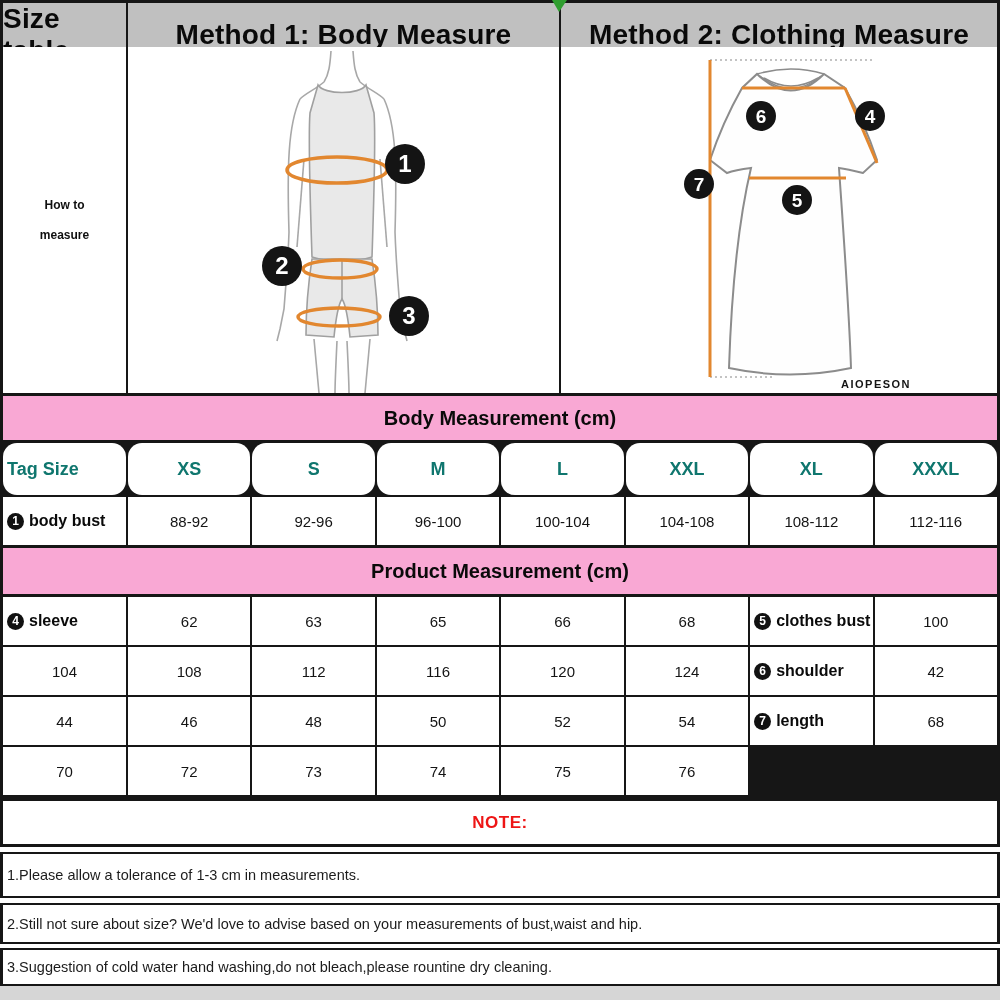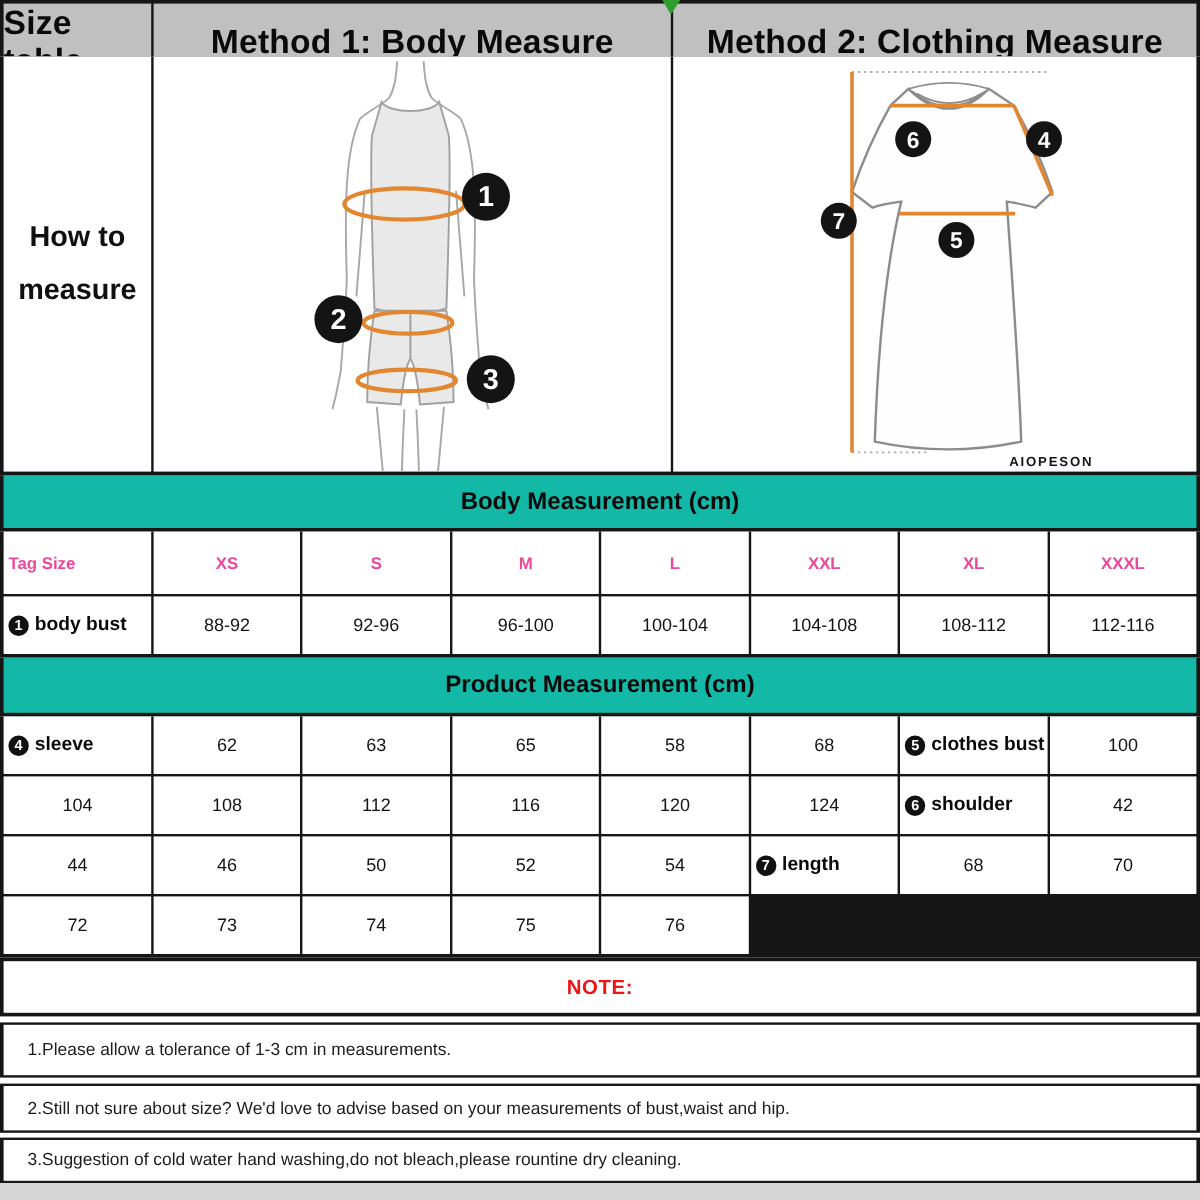--- a/index.html
+++ b/index.html
@@ -8,44 +8,44 @@
     font-family:"Liberation Sans", sans-serif; color:#101010; overflow:hidden;
   }
   .sec { position:absolute; left:0; width:1000px; background:#161616; box-sizing:border-box; }
   .grid3 { display:grid; grid-template-columns:123px 431px 436px; gap:2px; padding:0 3px 3px 3px; }
   #top-header { top:0; height:47px; padding-top:3px; }
   #illus-row  { top:47px; height:349px; }
   .hcell { background:#c0c0c0; display:flex; align-items:center; justify-content:center;
            font-weight:bold; font-size:28px; color:#0a0a0a; letter-spacing:0.2px; }
   .icell { background:#ffffff; position:relative; overflow:hidden; }
   .htm   { display:flex; flex-direction:column; align-items:center; justify-content:center;
-           gap:16px; font-weight:bold; font-size:24px; }
+           gap:16px; font-weight:bold; font-size:12px; }
   .band  { padding:0 3px 3px 3px; }
   #note-band { padding:3px; }
-  .band-inner { height:100%; background:#14b8a6; display:flex; align-items:center; justify-content:center;
+  .band-inner { height:100%; background:#f9a8d4; display:flex; align-items:center; justify-content:center;
                 font-weight:bold; font-size:20px; color:#0a0a0a; }
   #bm-band { top:396px; height:47px; }
   #pm-band { top:548px; height:49px; }
   #note-band { top:798px; height:49px; }
   .note-band-inner { background:#ffffff; }
   .note-title { color:#ee1515; font-weight:bold; font-size:17px; letter-spacing:0.5px; }
   .tbl { display:grid; gap:2px; padding:0 3px 3px 3px; }
   #bm-table { top:443px; height:105px; grid-template-columns:123px repeat(7,1fr); grid-template-rows:52px 1fr; }
   #pm-table { top:597px; height:201px; grid-template-columns:123px repeat(7,1fr); grid-template-rows:repeat(4,1fr); }
   .vcell { background:#ffffff; display:flex; align-items:center; justify-content:center;
            font-size:15px; color:#141414; }
   .lcell { background:#ffffff; display:flex; align-items:center; padding-left:4px;
            font-weight:bold; font-size:16px; color:#0a0a0a; gap:5px; }
-  .redtxt { color:#ec4899; font-weight:bold; font-size:14px; }
+  .redtxt { color:#0f766e; font-weight:bold; font-size:18px;border-radius:14px; }
   .disc { width:17px; height:17px; min-width:17px; border-radius:50%; background:#111111; color:#ffffff;
           display:inline-flex; align-items:center; justify-content:center;
           font-size:12px; font-weight:bold; line-height:1; }
   .note-box { padding:2px 3px; }
   .note-inner { height:100%; background:#ffffff; display:flex; align-items:center;
-                padding-left:20px; font-size:14.5px; color:#1c1c1c; box-sizing:border-box; }
+                padding-left:4px; font-size:14.5px; color:#1c1c1c; box-sizing:border-box; }
   #note-1 { top:852px; height:46px; }
   #note-2 { top:903px; height:41px; }
   #note-3 { top:948px; height:38px; }
   #bottom-strip { top:986px; height:14px; background:#d6d6d6; }
   #green-mark { position:absolute; left:551px; top:0; z-index:5; }
 </style>
 </head>
 <body>
 
 <div class="sheet">
@@ -182,21 +182,21 @@
   </div>
 
   <div id="pm-table" class="sec tbl">
     <div class="lcell">
       <span class="disc">4</span>
       <span>sleeve</span>
     </div>
     <div class="vcell">62</div>
     <div class="vcell">63</div>
     <div class="vcell">65</div>
-    <div class="vcell">58</div>
+    <div class="vcell">66</div>
     <div class="vcell">68</div>
 
     <div class="lcell">
       <span class="disc">5</span>
       <span>clothes bust</span>
     </div>
     <div class="vcell">100</div>
     <div class="vcell">104</div>
     <div class="vcell">108</div>
     <div class="vcell">112</div>
@@ -204,20 +204,21 @@
     <div class="vcell">120</div>
     <div class="vcell">124</div>
 
     <div class="lcell">
       <span class="disc">6</span>
       <span>shoulder</span>
     </div>
     <div class="vcell">42</div>
     <div class="vcell">44</div>
     <div class="vcell">46</div>
+    <div class="vcell">48</div>
     <div class="vcell">50</div>
     <div class="vcell">52</div>
     <div class="vcell">54</div>
 
     <div class="lcell">
       <span class="disc">7</span>
       <span>length</span>
     </div>
     <div class="vcell">68</div>
     <div class="vcell">70</div>

